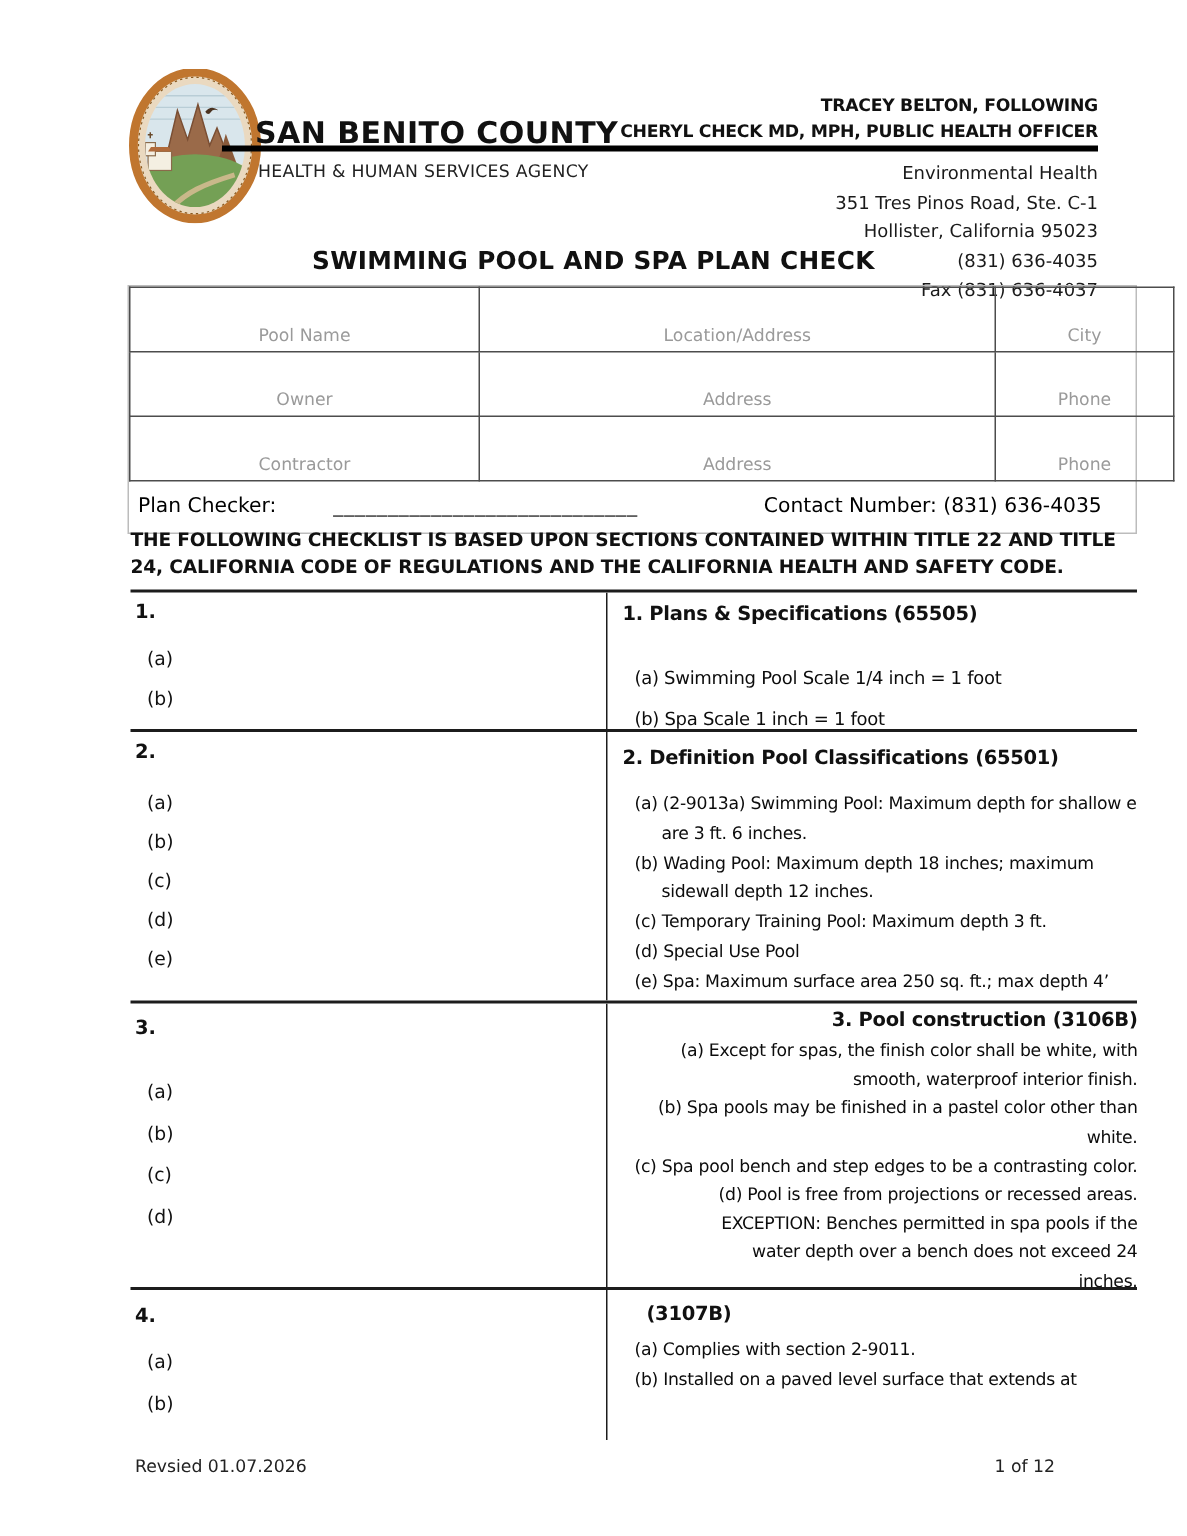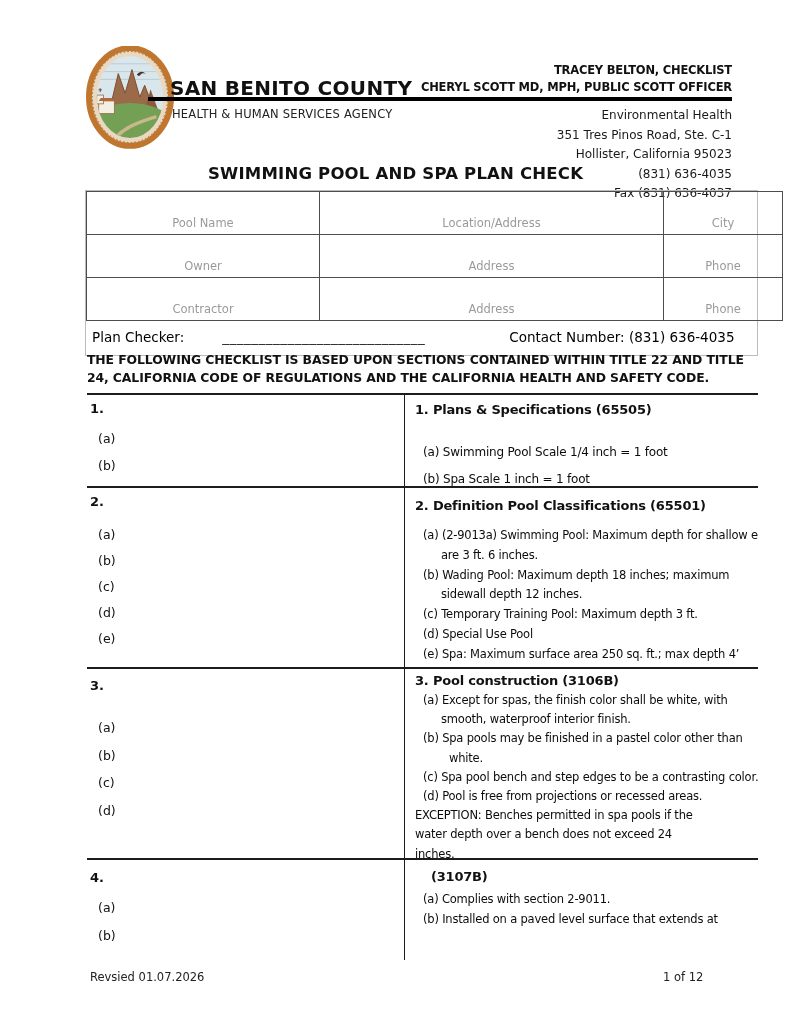--- a/index.html
+++ b/index.html
@@ -44,21 +44,21 @@
   .r-cont2 { padding-left:34px; }
   .r-plain { padding-left:0; }
 
   .s1 { height:93px; } .s1 .sec-left { padding-top:6px; } .s1 .sec-letters { margin-top:9px; } .s1 .sec-letters div { line-height:27px; }
   .s1 .sec-right { padding-top:7px; } .s1 .r-lines { margin-top:22px; } .s1 .r-lines div { line-height:27px; font-size:12px; }
 
   .s2 { height:181px; } .s2 .sec-left { padding-top:6px; } .s2 .sec-letters { margin-top:13px; } .s2 .sec-letters div { line-height:26px; }
   .s2 .sec-right { padding-top:10px; } .s2 .r-lines { margin-top:13px; } .s2 .r-lines div { line-height:19.8px; }
 
   .s3 { height:191px; } .s3 .sec-left { padding-top:9px; } .s3 .sec-letters { margin-top:21px; } .s3 .sec-letters div { line-height:27.5px; }
-  .s3 .sec-right { padding-top:4px; } .s3 .r-lines { margin-top:3px; } .s3 .r-lines div { line-height:19.2px; }
+  .s3 .sec-right { padding-top:4px;text-align:right; } .s3 .r-lines { margin-top:3px; } .s3 .r-lines div { line-height:19.2px; }
 
   .s4 { height:102px; border-bottom:none; } .s4 .sec-left { padding-top:10px; } .s4 .sec-letters { margin-top:9px; } .s4 .sec-letters div { line-height:28px; }
   .s4 .sec-right { padding-top:7px; } .s4 .sec-heading, .s4 .sec-heading2 { line-height:19px; }
   .s4 .r-lines { margin-top:3px; } .s4 .r-lines div { line-height:20px; }
 
   
   .footer-left { position:absolute; left:90px; top:970px; font-size:11.5px; color:#222; }
   .footer-right { position:absolute; left:663px; top:970px; font-size:11.5px; color:#222; }
 </style>
 </head>
@@ -89,22 +89,22 @@
         <path d="M13,56 h16 l-2,-3 h-12 Z" fill="#b06a3a"></path>
       </g>
     </svg>
   </div>
 
   <div class="county-name">SAN BENITO COUNTY</div>
   <div class="thick-rule"></div>
   <div class="agency-name">HEALTH &amp; HUMAN SERVICES AGENCY</div>
 
   <div class="director-block">
-    <div>TRACEY BELTON, CHECKLIST</div>
-    <div>CHERYL SCOTT MD, MPH, PUBLIC SCOTT OFFICER</div>
+    <div>TRACEY BELTON, FOLLOWING</div>
+    <div>CHERYL CHECK MD, MPH, PUBLIC HEALTH OFFICER</div>
   </div>
 
   <div class="address-block">
     <div>Environmental Health</div>
     <div>351 Tres Pinos Road, Ste. C-1</div>
     <div>Hollister, California 95023</div>
     <div>(831) 636-4035</div>
     <div>Fax (831) 636-4037</div>
   </div>
 

